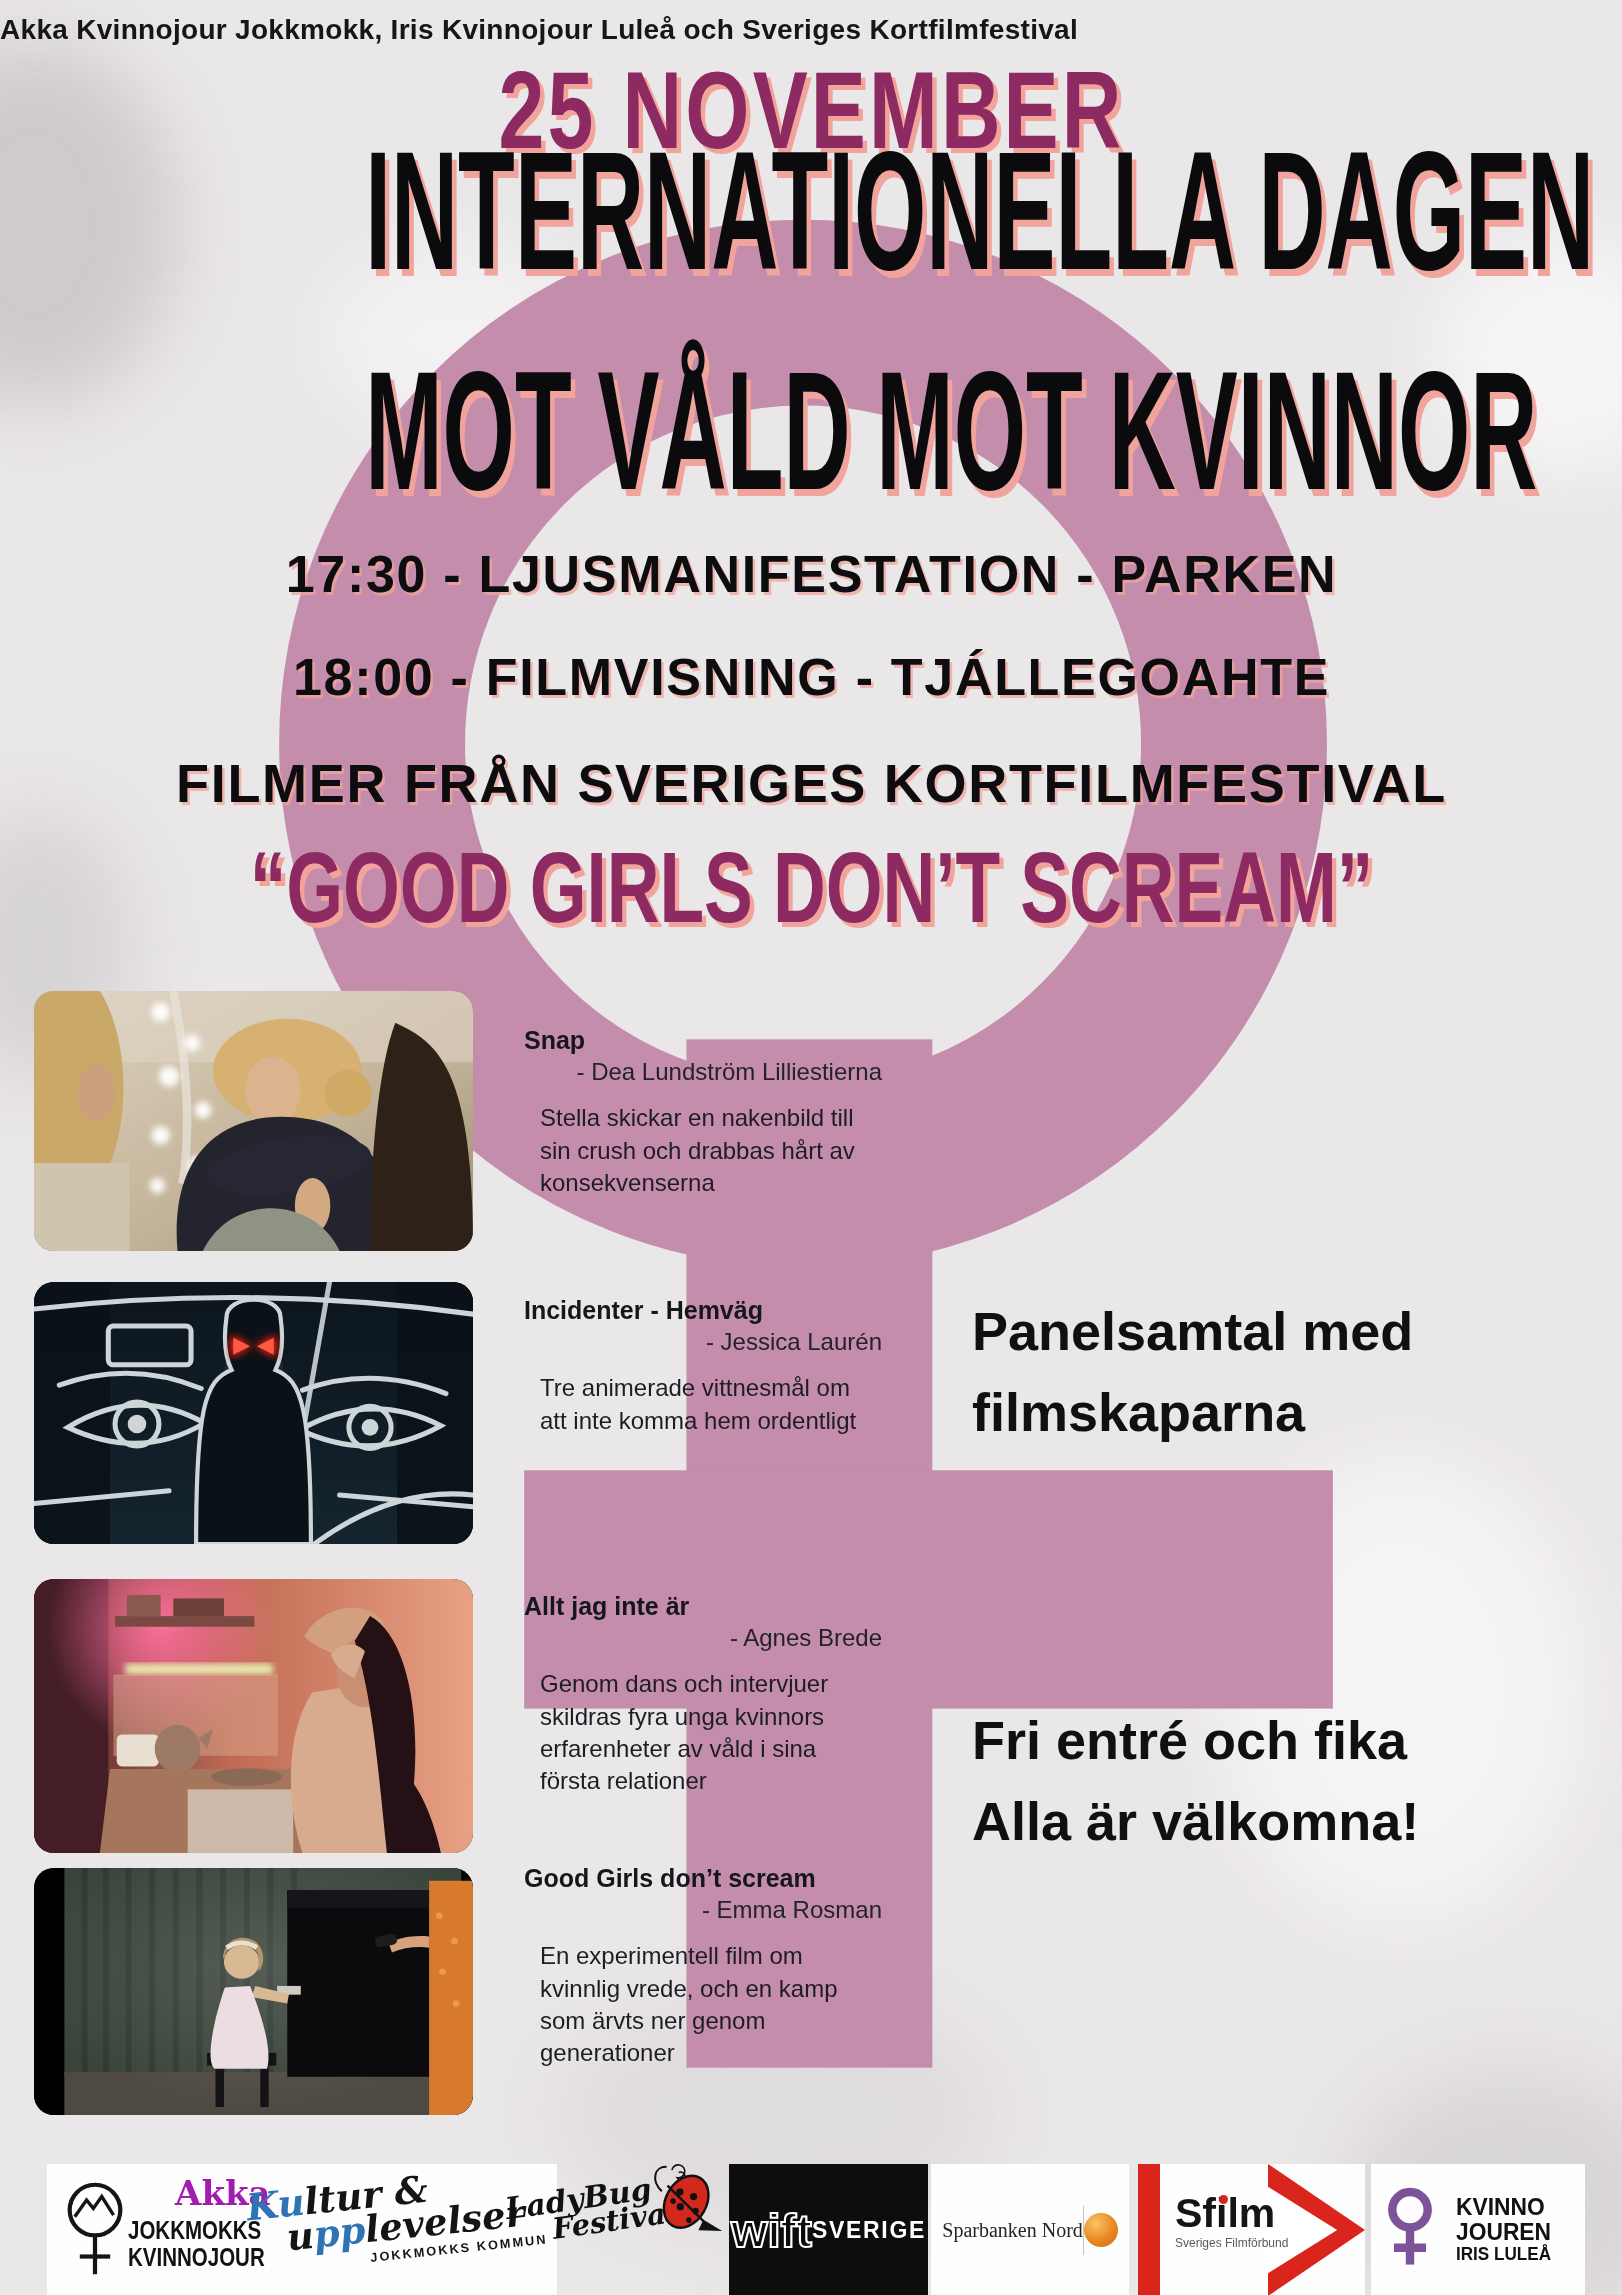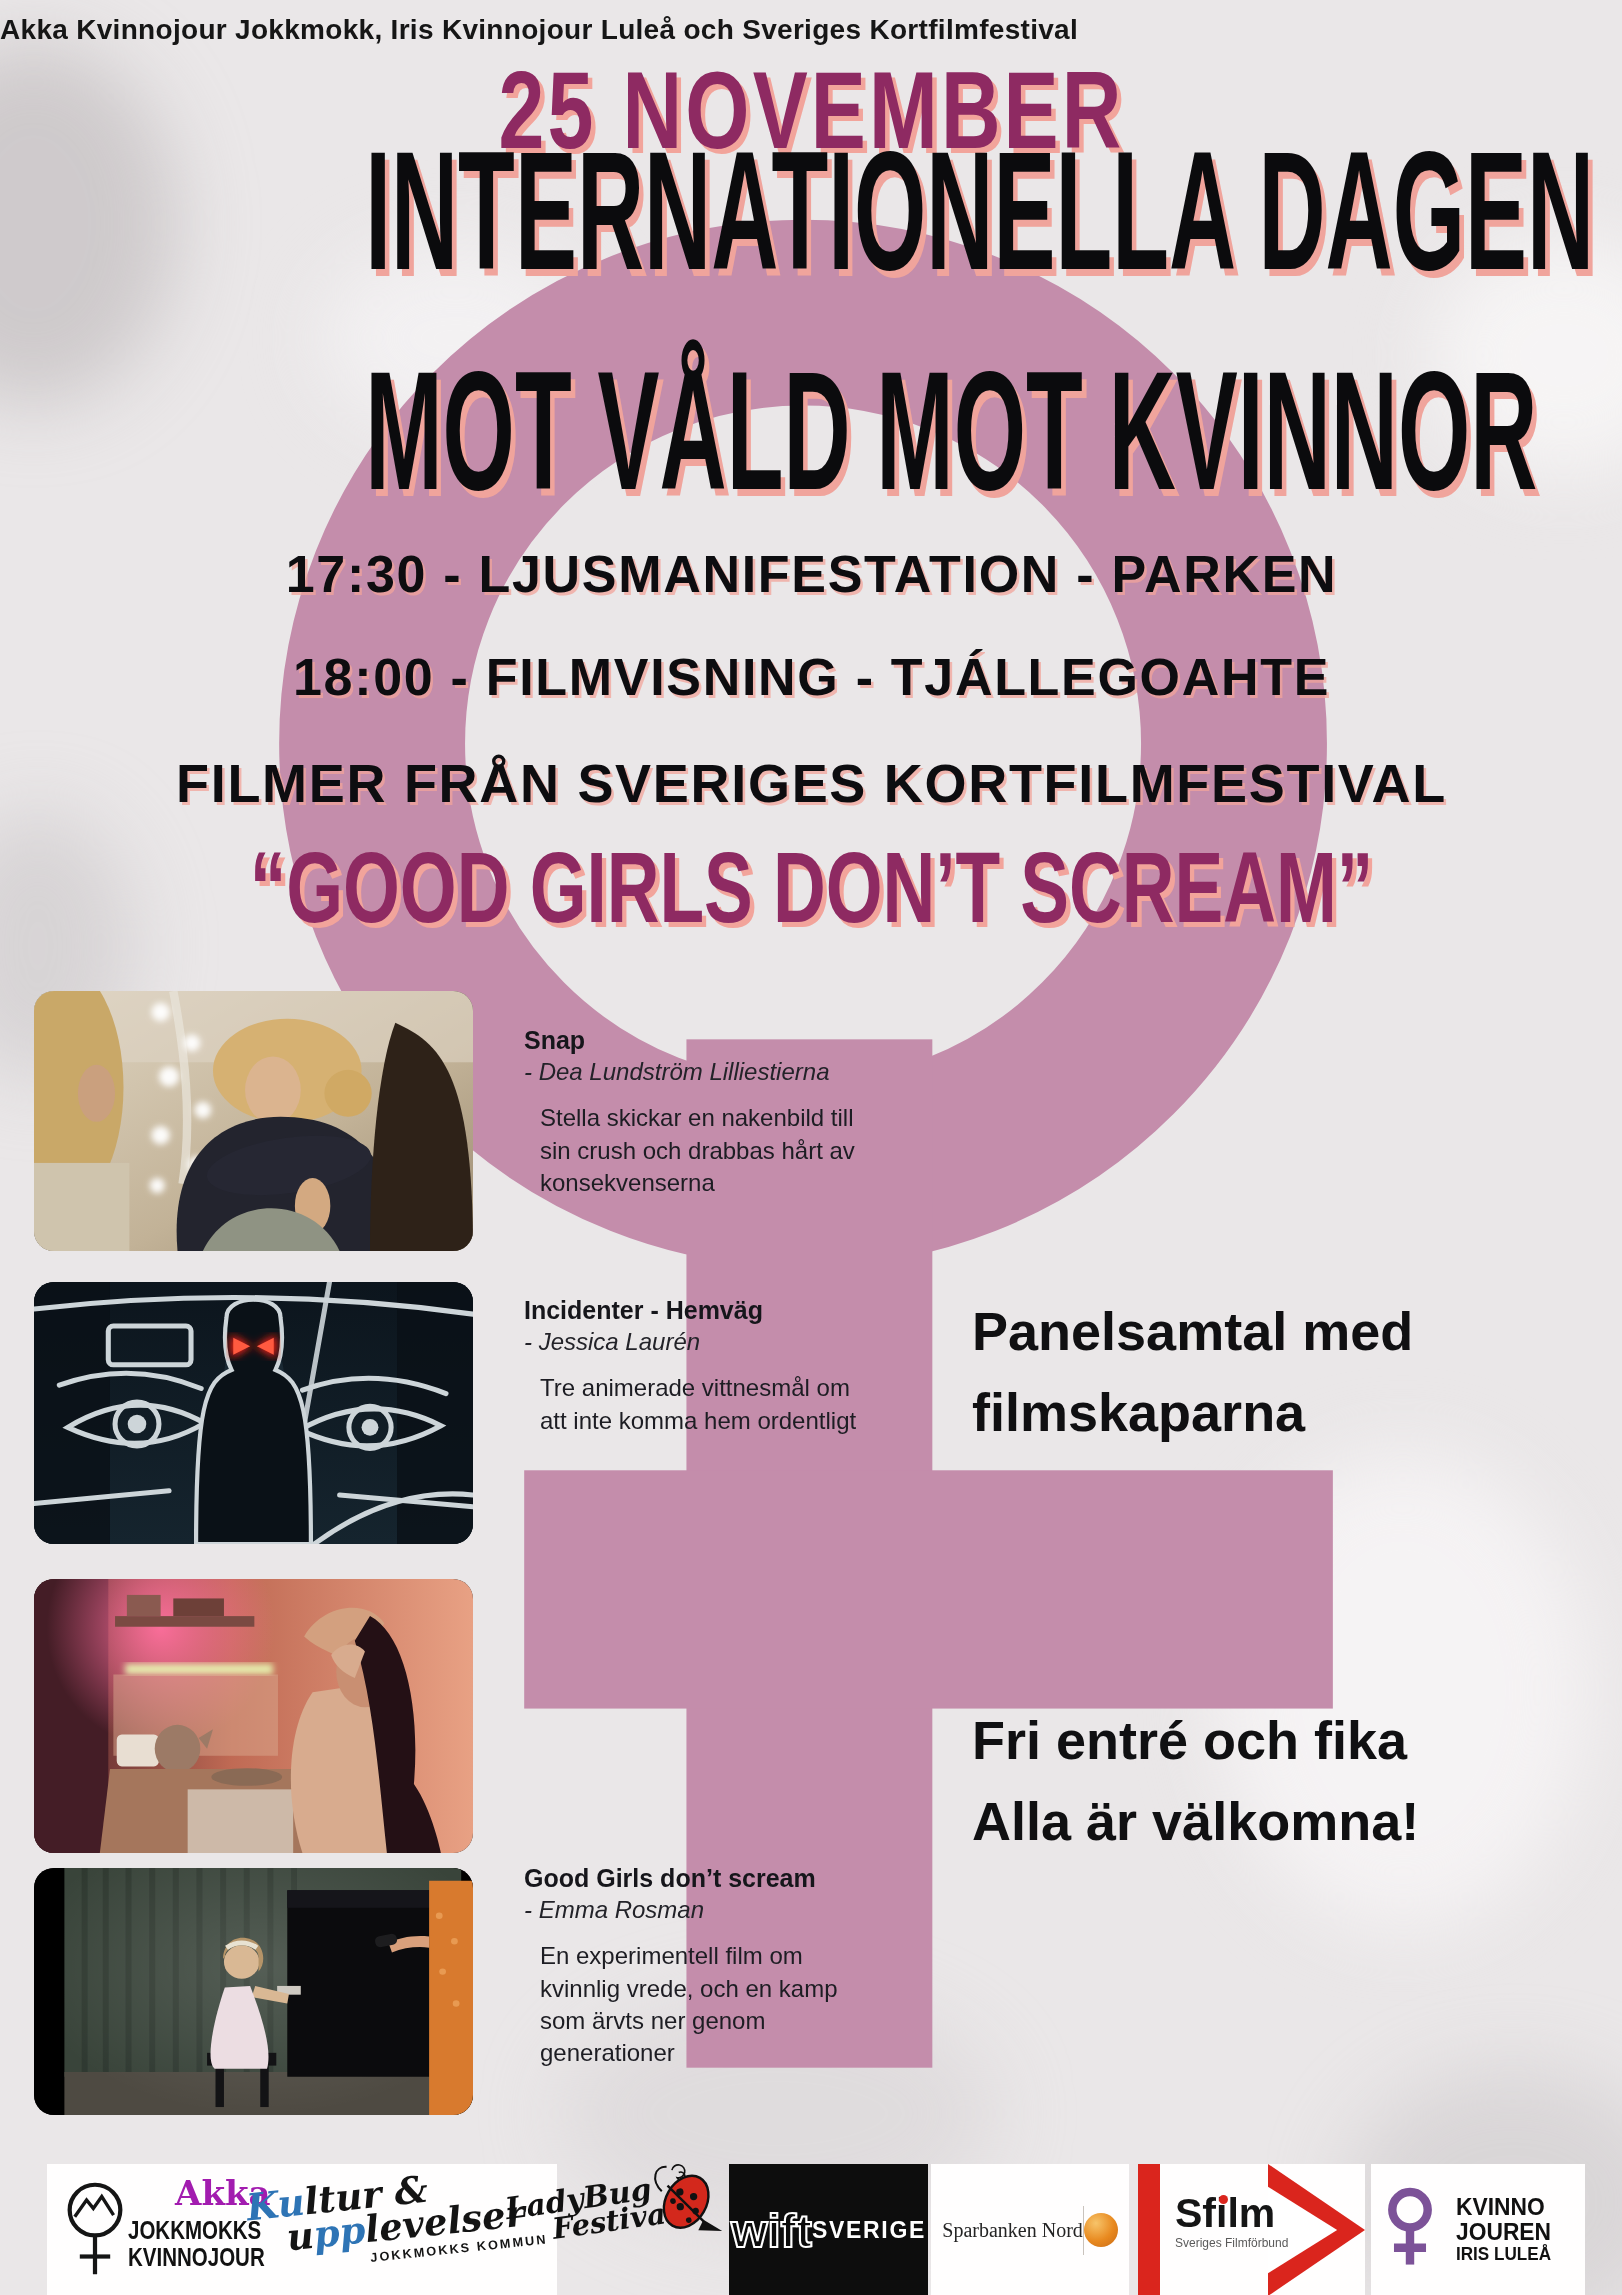--- a/index.html
+++ b/index.html
@@ -36,21 +36,21 @@
 
   .film-img{position:absolute;left:34px;width:439px;border-radius:20px;overflow:hidden;
             background:#222;}
   .fi1{top:991px;height:260px;} .fi2{top:1282px;height:262px;}
   .fi3{top:1579px;height:274px;} .fi4{top:1868px;height:247px;}
   .film-img svg{display:block;width:100%;height:100%;}
 
   .film-text{position:absolute;left:524px;width:358px;}
   .ft1{top:1026px;} .ft2{top:1296px;} .ft3{top:1592px;} .ft4{top:1864px;}
   .film-title{font-size:25px;font-weight:700;color:#16161b;margin:0 0 3.4px 0;}
-  .film-dir{font-size:24px;font-style:italic;color:#232329;margin:0 0 3.4px 0;}
+  .film-dir{font-size:24px;color:#232329;margin:0 0 3.4px 0;text-align:right;}
   .film-desc{font-size:24px;color:#1d1d23;line-height:1.34;margin:16px;}
 
   .panel-note{position:absolute;left:972px;top:1291px;width:541px;
             font-size:54px;font-weight:800;color:#101012;line-height:1.5;}
   .entry-note{position:absolute;left:972px;top:1700px;width:592px;
             font-size:54px;font-weight:800;color:#101012;line-height:1.5;}
   .entry-note span{display:block;}
 
   .footer{position:absolute;left:0;top:2164px;width:1623px;height:132px;}
   .lbox{position:absolute;top:0;height:132px;background:#fffefe;}
@@ -256,20 +256,25 @@
       <path d="M195,180 L212,170 L205,192 Z" fill="#9c7a66"></path>
       <polygon points="90,215 325,215 345,310 78,310" fill="#a5765c"></polygon>
       <ellipse cx="252" cy="224" rx="42" ry="10" fill="#8a6a55"></ellipse>
       <rect x="182" y="238" width="125" height="72" fill="#cdb9a8"></rect>
       <path d="M320,65 C342,28 395,22 415,50 L382,100 C360,84 336,80 320,65 Z" fill="#d3a07f"></path>
       <path d="M330,128 C298,172 298,252 318,310 L432,310 C442,230 432,162 402,118 Z" fill="#d8ab8e"></path>
       <ellipse cx="392" cy="105" rx="34" ry="40" fill="#c98f72"></ellipse>
       <path d="M398,42 C438,62 458,142 450,232 C472,262 482,310 482,310 L418,310 C408,220 402,140 380,70 Z" fill="#241015"></path>
       <path d="M352,86 C362,72 382,70 392,82 L380,112 C366,106 356,98 352,86 Z" fill="#d8ab8e"></path>
     </svg>
+  </div>
+  <div class="film-text ft3">
+    <p class="film-title">Allt jag inte är</p>
+    <p class="film-dir">- Agnes Brede</p>
+    <p class="film-desc">Genom dans och intervjuer skildras fyra unga kvinnors erfarenheter av våld i sina första relationer</p>
   </div>
 
   <div class="film-img fi4">
     <svg viewBox="0 0 520 310" preserveAspectRatio="none">
       <defs>
         <radialGradient id="spot" cx=".5" cy=".4" r=".6">
           <stop offset="0" stop-color="#ffffff" stop-opacity=".14"></stop>
           <stop offset="1" stop-color="#ffffff" stop-opacity="0"></stop>
         </radialGradient>
       </defs>

